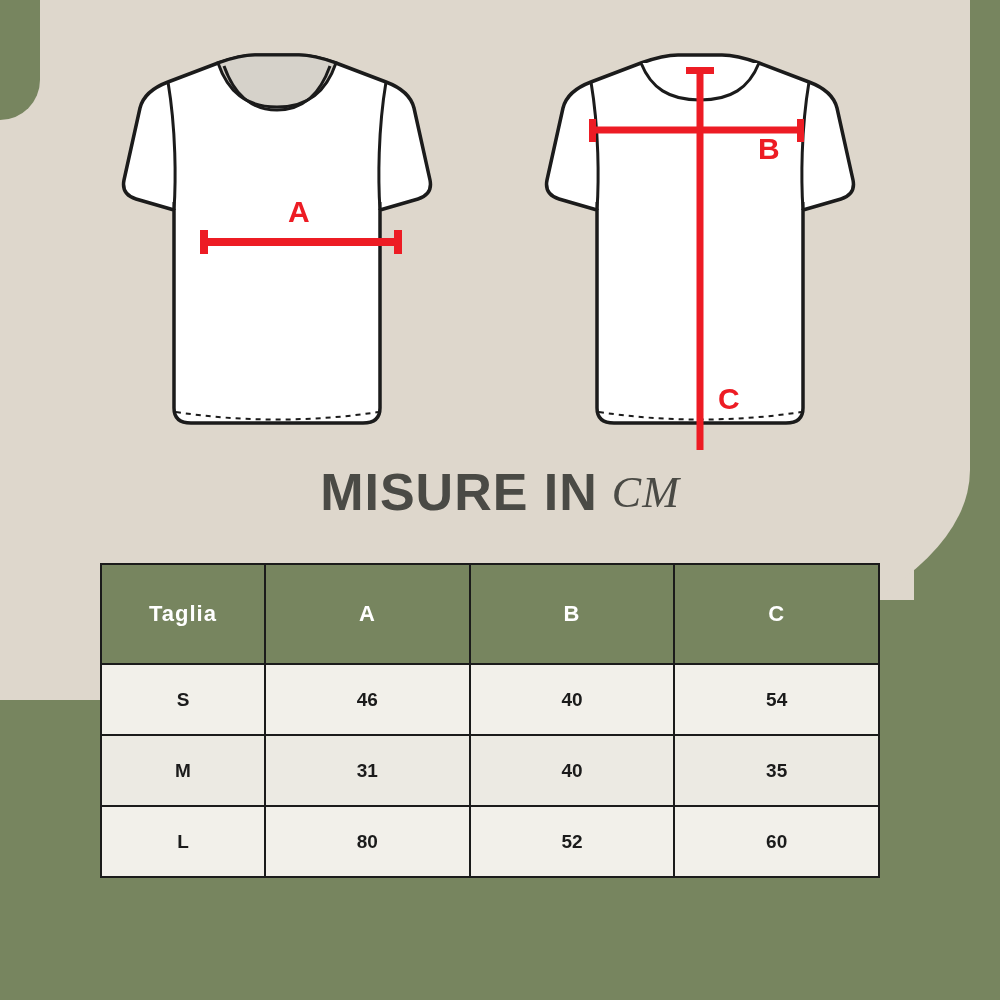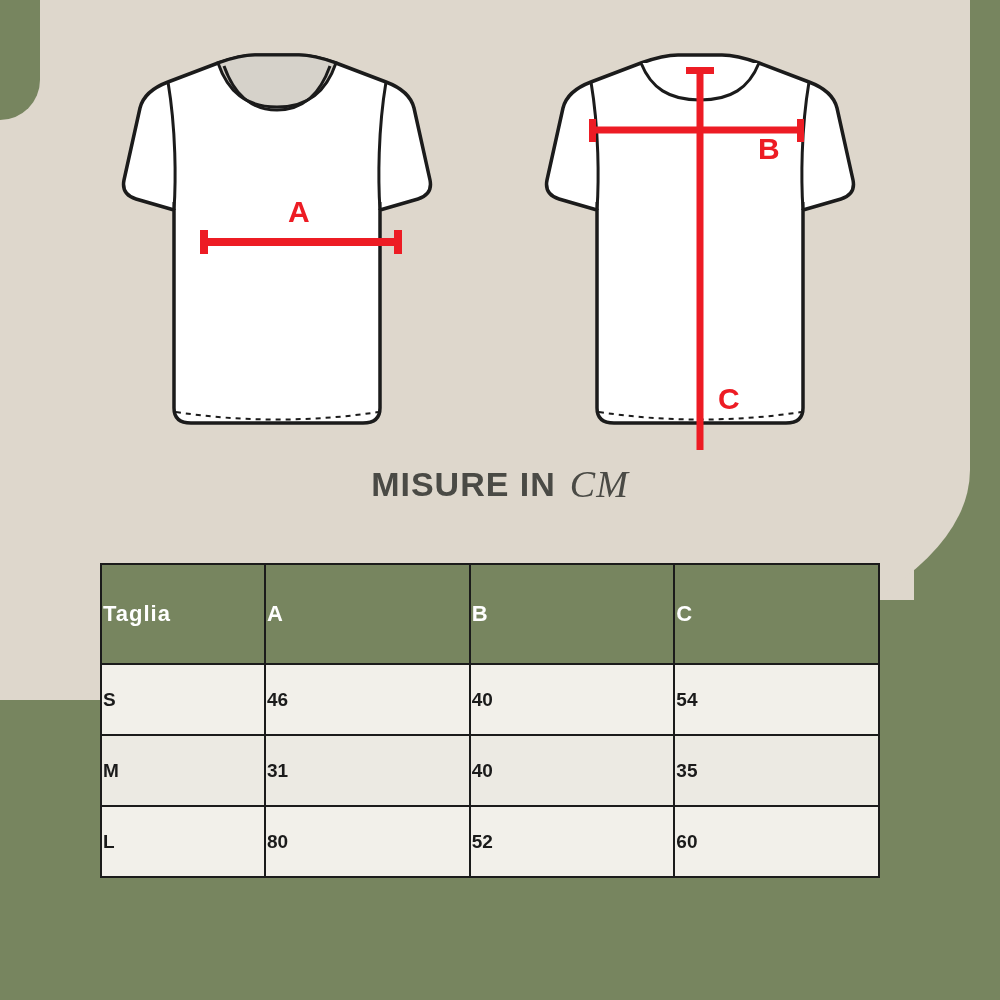--- a/index.html
+++ b/index.html
@@ -75,30 +75,30 @@
   
   .title-row {
     position: absolute;
     top: 462px;
     left: 0;
     width: 1000px;
     text-align: center;
   }
   .title-main {
     display: inline-block;
-    font-size: 34px;
+    font-size: 52px;
     font-weight: bold;
     letter-spacing: 1px;
     color: #4a4a45;
     vertical-align: middle;
     font-family: "Liberation Sans", sans-serif;
   }
   .title-cm {
     display: inline-block;
-    font-size: 38px;
+    font-size: 44px;
     color: #4a4a45;
     font-family: "Liberation Serif", serif;
     font-style: italic;
     font-variant: small-caps;
     vertical-align: middle;
     margin-left: 14px;
     letter-spacing: 1px;
   }
 
   
@@ -109,21 +109,21 @@
     width: 780px;
   }
   table.size-table {
     border-collapse: collapse;
     width: 780px;
     table-layout: fixed;
   }
   table.size-table th,
   table.size-table td {
     border: 2px solid #1b1b1b;
-    text-align: left;
+    text-align: center;
     font-family: "Liberation Sans", sans-serif;
   }
   table.size-table thead th {
     background: #77855f;
     color: #ffffff;
     font-size: 22px;
     font-weight: bold;
     height: 96px;
     letter-spacing: 1px;
   }

